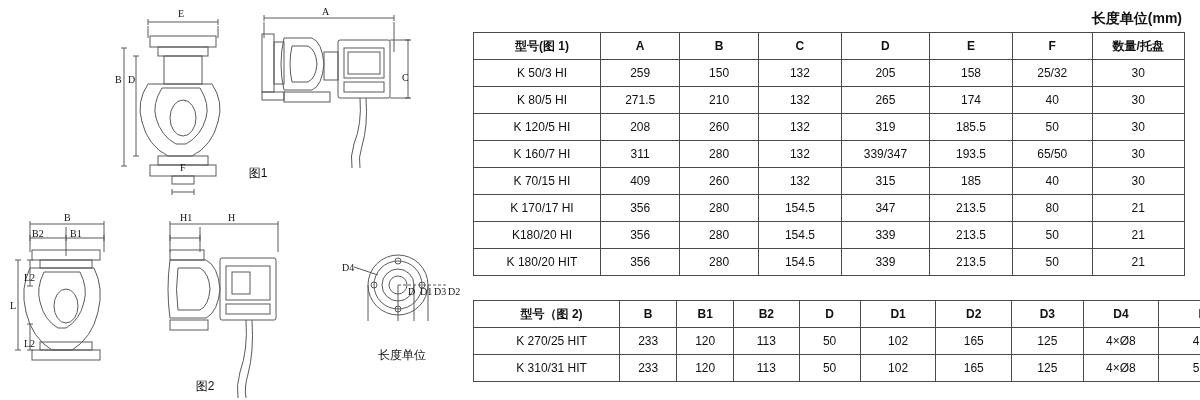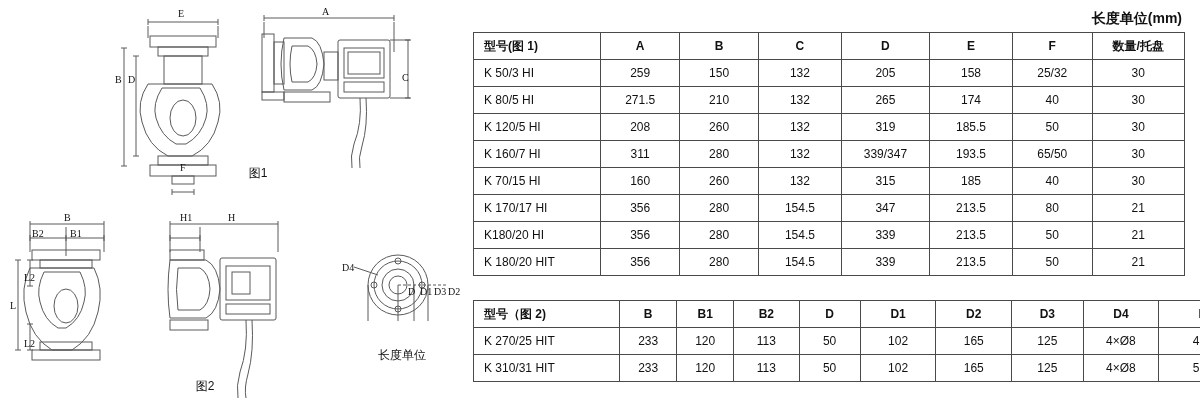--- a/index.html
+++ b/index.html
@@ -69,21 +69,21 @@
     text-align: center;
     font-weight: normal;
     padding: 0;
     height: 26px;
     line-height: 26px;
   }
   table.spec th {
     font-weight: bold;
   }
   table.spec td.model, table.spec th.model {
-    text-align: left;
+    text-align: center;
     padding-left: 10px;
   }
   #table1-wrap { left: 473px; top: 32px; }
   #table1 { width: 712px; }
   #table1 .c-model { width: 124px; }
   #table1 .c-a { width: 84px; }
   #table1 .c-b { width: 84px; }
   #table1 .c-c { width: 88px; }
   #table1 .c-d { width: 92px; }
   #table1 .c-e { width: 88px; }
@@ -337,21 +337,21 @@
           <td>311</td>
           <td>280</td>
           <td>132</td>
           <td>339/347</td>
           <td>193.5</td>
           <td>65/50</td>
           <td>30</td>
         </tr>
         <tr>
           <td class="model">K 70/15 HI</td>
-          <td>160</td>
+          <td>409</td>
           <td>260</td>
           <td>132</td>
           <td>315</td>
           <td>185</td>
           <td>40</td>
           <td>30</td>
         </tr>
         <tr>
           <td class="model">K 170/17 HI</td>
           <td>356</td>

